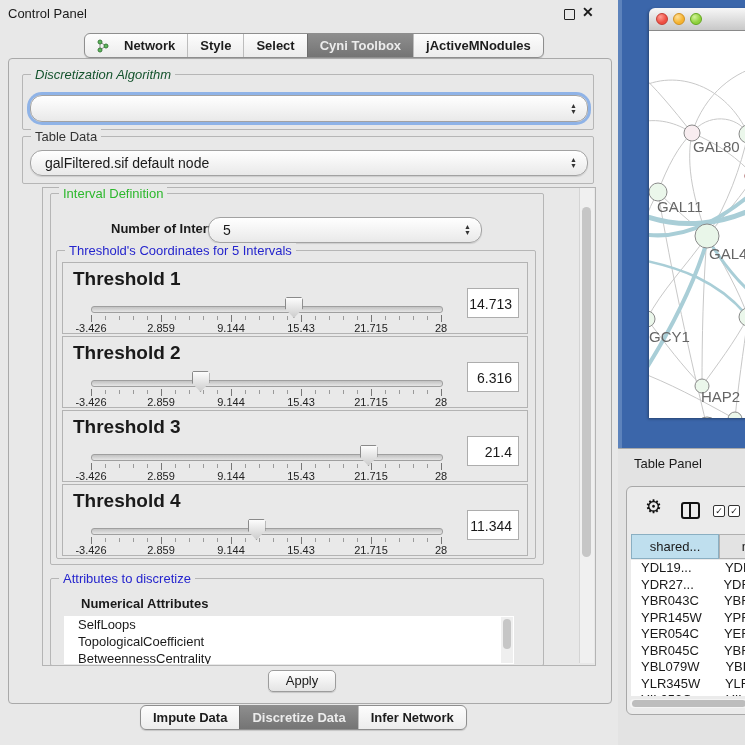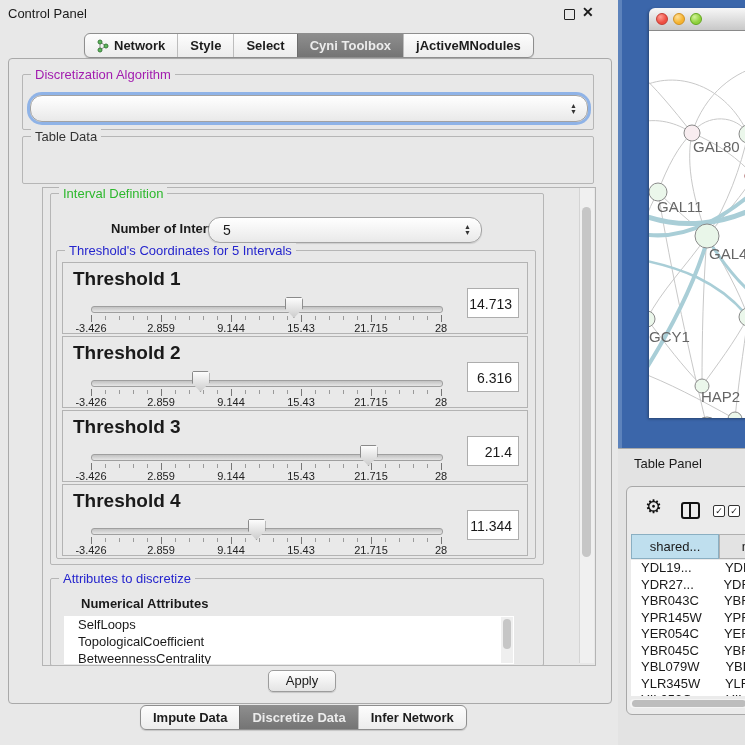--- a/index.html
+++ b/index.html
@@ -10,31 +10,31 @@
 
   
   .win-title{left:8px;top:6px;font-size:13px;}
   .float-ic{left:564px;top:9px;width:9px;height:9px;border:1.5px solid #222;border-radius:1px;}
   .close-ic{left:582px;top:4px;font-size:14px;font-weight:bold;}
 
   
   .seg{display:inline-flex;border:1px solid #8e8e8e;border-radius:6px;overflow:hidden;
     background:linear-gradient(#fdfdfd,#ececec);box-shadow:0 1px 1px rgba(0,0,0,.15);}
   .seg .tab{padding:0 12px;height:23px;line-height:23px;font-size:13px;font-weight:bold;
-    color:#1c1c1c;border-left:1px solid #bdbdbd;display:flex;align-items:center;gap:5px;white-space:nowrap;}
+    color:#1c1c1c;border-left:1px solid #bdbdbd;display:flex;align-items:center;gap:15px;white-space:nowrap;}
   .seg .tab:first-child{border-left:none;}
   .seg .tab.sel{background:linear-gradient(#8e8e8e,#747474);color:#ececec;border-left-color:#6c6c6c;}
   #top-tabs{left:84px;top:33px;}
   #bottom-tabs{left:140px;top:705px;}
 
   
   .panel{left:8px;top:58px;width:602px;height:644px;border:1px solid #a9a9a9;border-radius:4px;}
   .grp{border:1px solid #b6b6b6;border-radius:2px;}
   .gt{position:absolute;top:-8px;left:8px;background:#e8e8e8;padding:0 4px;font-size:13px;line-height:15px;white-space:nowrap;}
-  .green{color:#2db82d;} .blue{color:#2525cd;} .muted{color:#a21caf;} .dark{color:#333;}
+  .green{color:#2db82d;} .blue{color:#2525cd;} .muted{color:#14532d;font-style:italic;} .dark{color:#333;}
 
   
   .combo{background:linear-gradient(#ffffff,#e9e9e9);border:1px solid #a2a2a2;border-radius:12px;
     display:flex;align-items:center;font-size:14px;box-shadow:0 1px 1px rgba(0,0,0,.12);}
   .combo .txt{padding-left:14px;flex:1;overflow:hidden;white-space:nowrap;}
   .combo .arr{display:flex;flex-direction:column;font-size:7px;line-height:6px;color:#333;padding-right:10px;}
   .focusring{box-shadow:0 0 0 3px rgba(95,150,230,.65);}
 
   
   .popup{left:13px;top:81px;width:565px;height:55px;background:#fff;border:1px solid #c9c9c9;
@@ -156,20 +156,27 @@
     <span class="txt"></span>
     <span class="arr">
         <span>▲</span>
         <span>▼</span>
       </span>
   </div>
 
 
   <div class="abs grp" style="left:22px;top:136px;width:570px;height:46px;">
     <span class="gt dark">Table Data</span>
+  </div>
+  <div class="abs combo" style="left:30px;top:150px;width:556px;height:24px;">
+    <span class="txt">galFiltered.sif default node</span>
+    <span class="arr">
+        <span>▲</span>
+        <span>▼</span>
+      </span>
   </div>
 
   <div class="abs scrollpane"></div>
   <div class="abs vsb">
       <div class="thumb"></div>
     </div>
 
   <div class="abs grp" style="left:50px;top:193px;width:492px;height:370px;">
     <span class="gt green">Interval Definition</span>
   </div>

